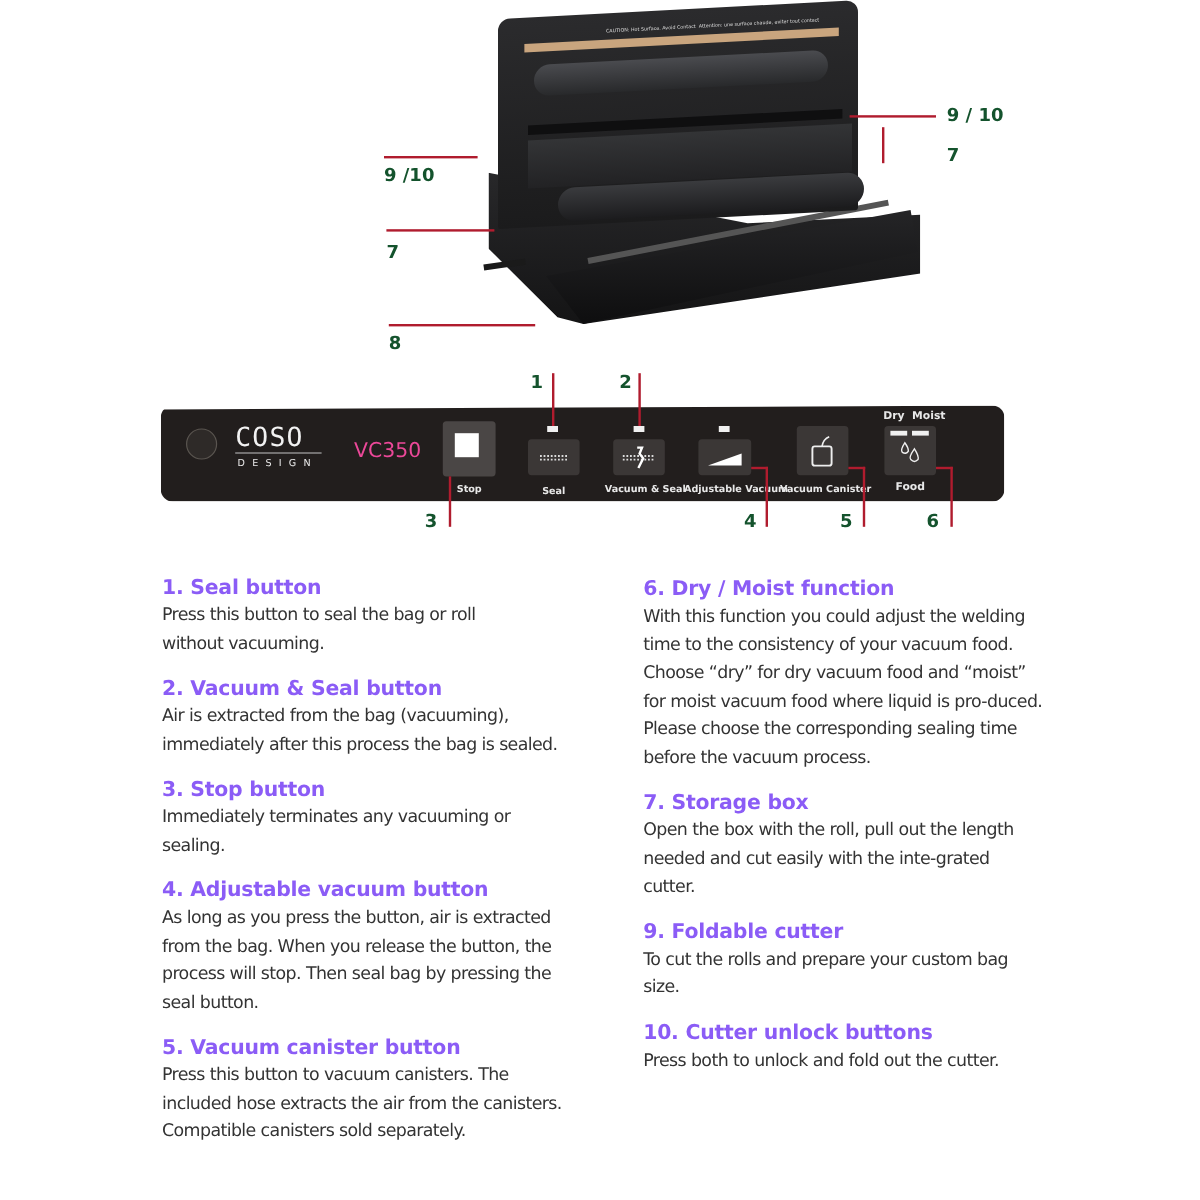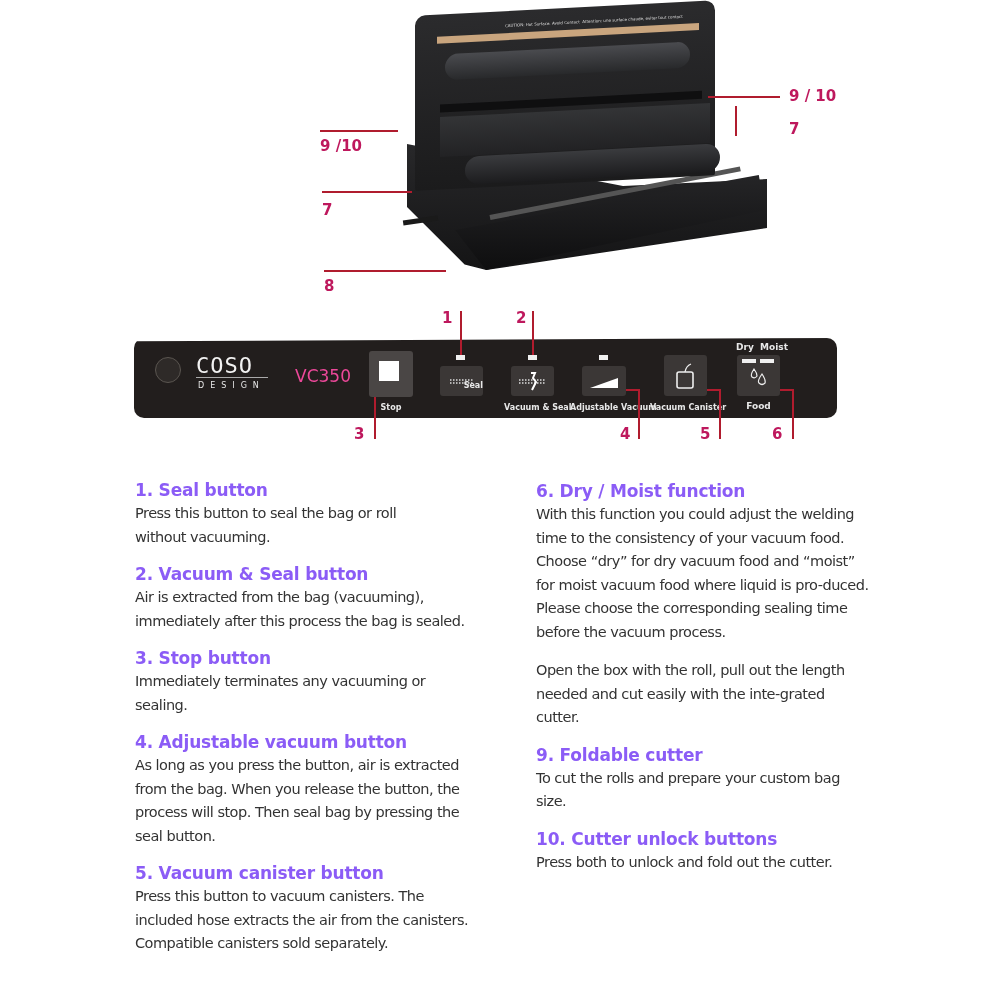--- a/index.html
+++ b/index.html
@@ -1,18 +1,18 @@
 <!DOCTYPE html>
 <html><head>
 <meta charset="utf-8">
 <style>
   html, body { margin:0; padding:0; }
   body { width:1000px; height:1000px; background:#ffffff; position:relative; overflow:hidden; font-family:"DejaVu Sans", "Liberation Sans", sans-serif; }
   .rline { position:absolute; background:#b01c2e; }
-  .callout { position:absolute; color:#be185d; font-weight:bold; font-size:15px; font-family:"DejaVu Sans", sans-serif; }
+  .callout { position:absolute; color:#14532d; font-weight:bold; font-size:15px; font-family:"DejaVu Sans", sans-serif; }
 
   
   .device { position:absolute; left:395px; top:0; width:380px; height:280px; }
   .lid { position:absolute; left:20px; top:8px; width:300px; height:175px; background:linear-gradient(#2b2b2d,#1b1b1c); border-radius:10px 10px 2px 2px; transform:skewY(-3deg); }
   .lid-strip { position:absolute; left:22px; top:22px; width:262px; height:7px; background:#c9a57e; }
   .lid-text { position:absolute; left:90px; top:12px; font-size:4px; color:#ddd; white-space:nowrap; }
   .lid-roller { position:absolute; left:30px; top:40px; width:245px; height:26px; background:linear-gradient(#4a4b4f,#28292b); border-radius:13px; }
   .lid-bar { position:absolute; left:25px; top:90px; width:262px; height:8px; background:#0f0f10; }
   .lid-bar2 { position:absolute; left:25px; top:104px; width:262px; height:4px; background:#0f0f10; }
   .mid-panel { position:absolute; left:45px; top:110px; width:270px; height:40px; background:linear-gradient(#333436,#222224); transform:skewY(-3deg); }
@@ -82,21 +82,21 @@
 </div>
 <div class="plabel" style="left:370px;top:403px;width:42px;">Stop</div>
 
 <div class="led" style="left:456px;top:355px;"></div>
 <div class="pbtn" style="left:440px;top:366px;width:43px;height:30px;">
   <svg width="43" height="30">
       <line x1="10" y1="14" x2="33" y2="14" stroke="#ddd" stroke-width="1.5" stroke-dasharray="1.5,1.5"></line>
       <line x1="10" y1="17" x2="33" y2="17" stroke="#ddd" stroke-width="1.5" stroke-dasharray="1.5,1.5"></line>
     </svg>
 </div>
-<div class="plabel" style="left:440px;top:381px;width:43px;text-align:right;">Seal</div>
+<div class="plabel" style="left:440px;top:405px;width:43px;">Seal</div>
 
 <div class="led" style="left:528px;top:355px;"></div>
 <div class="pbtn" style="left:511px;top:366px;width:43px;height:30px;">
   <svg width="43" height="30">
       <line x1="8" y1="14" x2="35" y2="14" stroke="#ddd" stroke-width="1.5" stroke-dasharray="1.5,1.5"></line>
       <line x1="8" y1="17" x2="35" y2="17" stroke="#ddd" stroke-width="1.5" stroke-dasharray="1.5,1.5"></line>
       <path d="M20 7 L24 7 L22 12 L25 16 L21 24" stroke="#fff" stroke-width="2" fill="none"></path>
     </svg>
 </div>
 <div class="plabel" style="left:504px;top:403px;width:58px;">Vacuum &amp; Seal</div>
@@ -167,20 +167,21 @@
     <p style="width:340px;">Press this button to vacuum canisters. The included hose extracts the air from the canisters. Compatible canisters sold separately.</p>
   </div>
 </div>
 
 <div class="col" style="left:536px;top:481px;">
   <div class="item">
     <h3>6. Dry / Moist function</h3>
     <p style="width:335px;">With this function you could adjust the welding time to the consistency of your vacuum food. Choose “dry” for dry vacuum food and “moist” for moist vacuum food where liquid is pro-duced. Please choose the corresponding sealing time before the vacuum process.</p>
   </div>
   <div class="item">
+    <h3>7. Storage box</h3>
     <p style="width:320px;">Open the box with the roll, pull out the length needed and cut easily with the inte-grated cutter.</p>
   </div>
   <div class="item">
   </div>
   <div class="item">
     <h3>9. Foldable cutter</h3>
     <p style="width:310px;">To cut the rolls and prepare your custom bag size.</p>
   </div>
   <div class="item">
     <h3>10. Cutter unlock buttons</h3>

